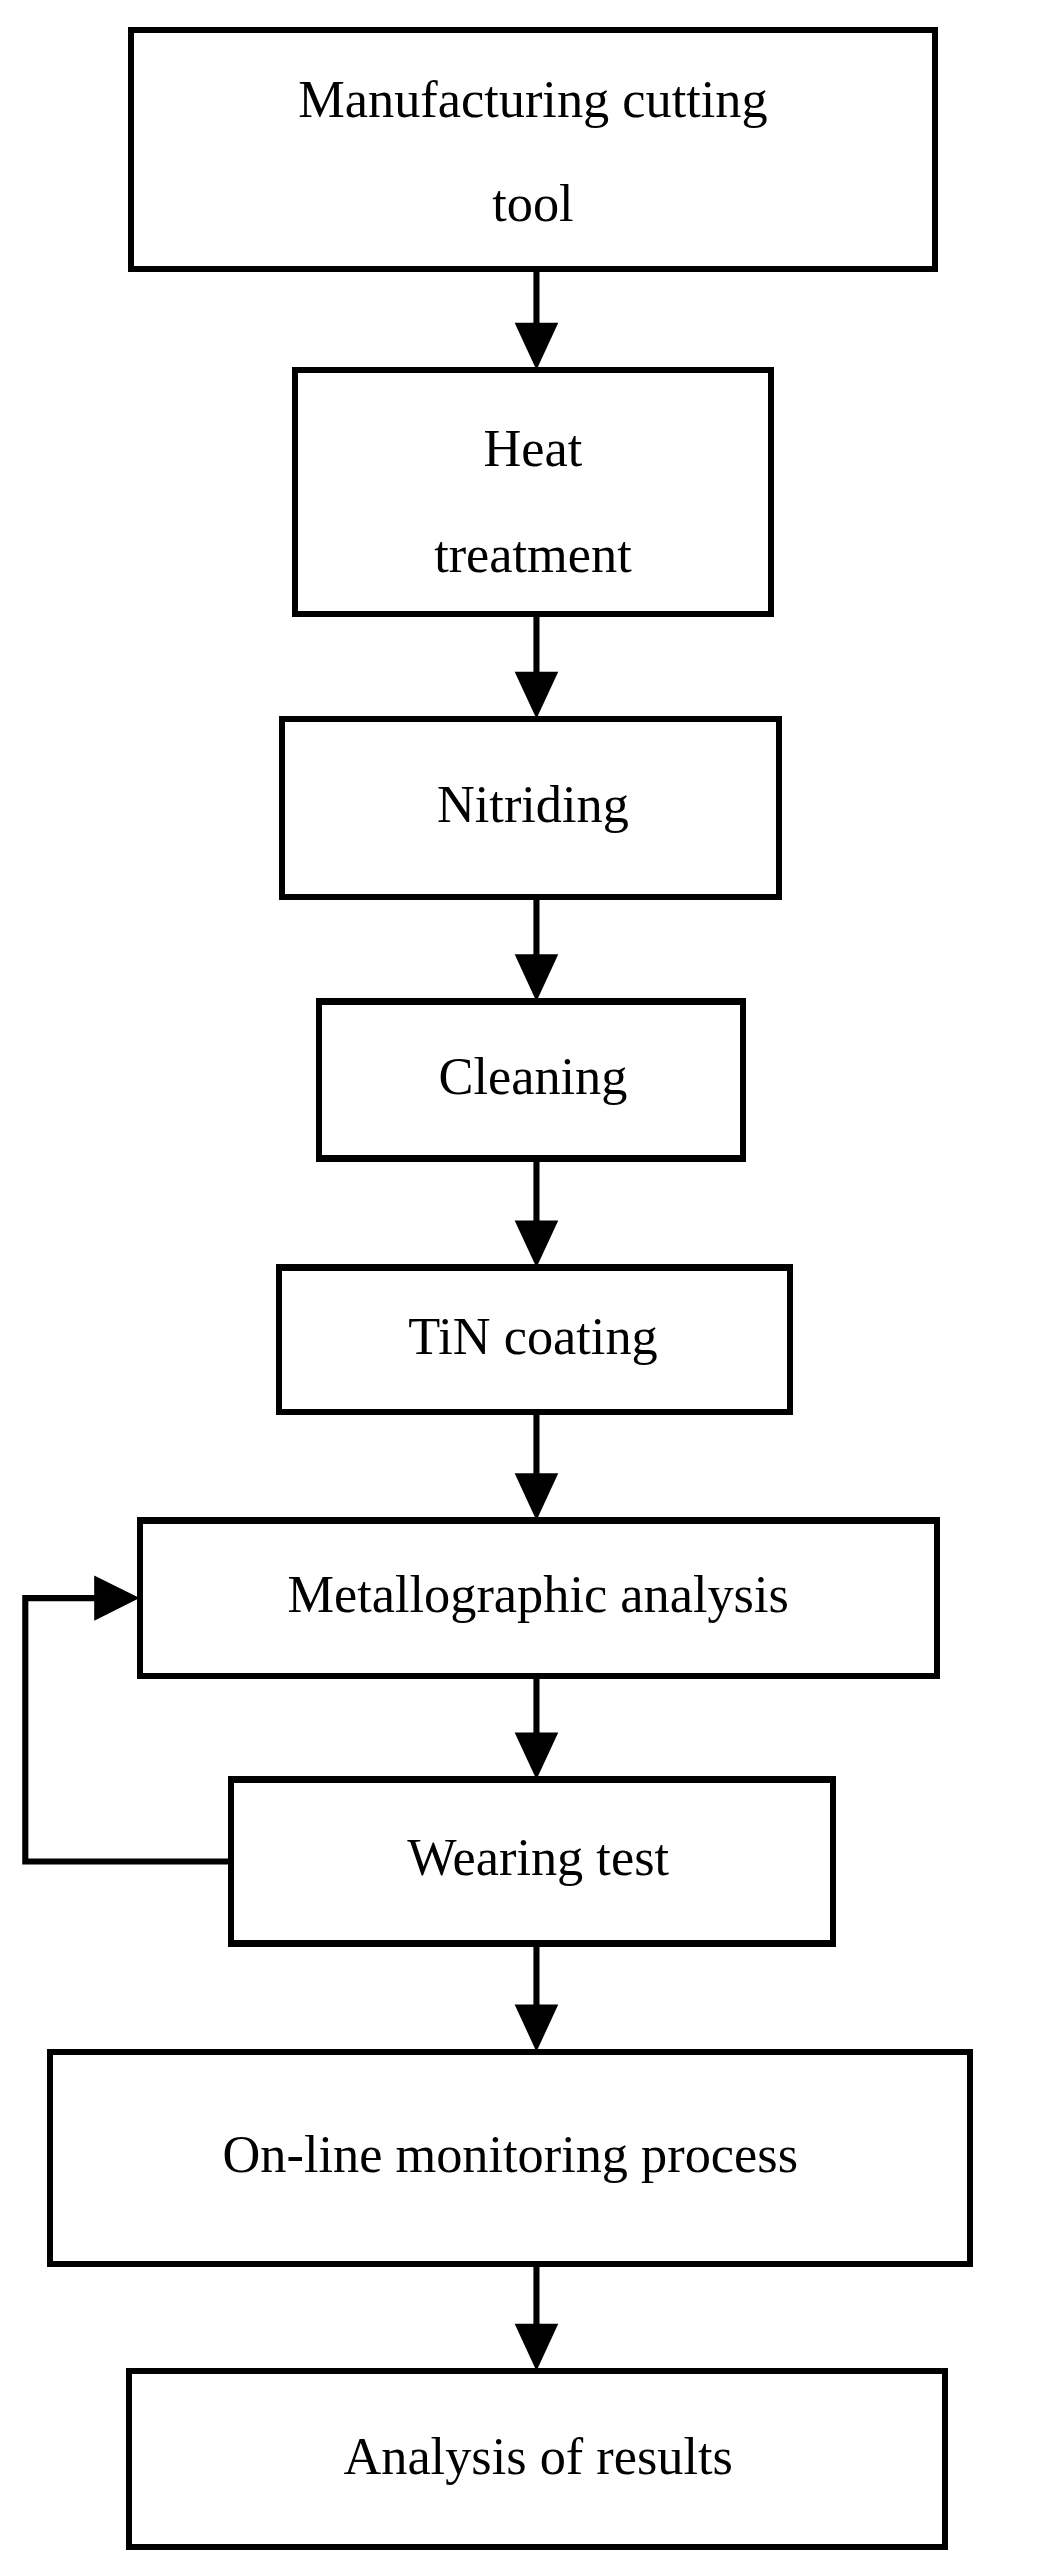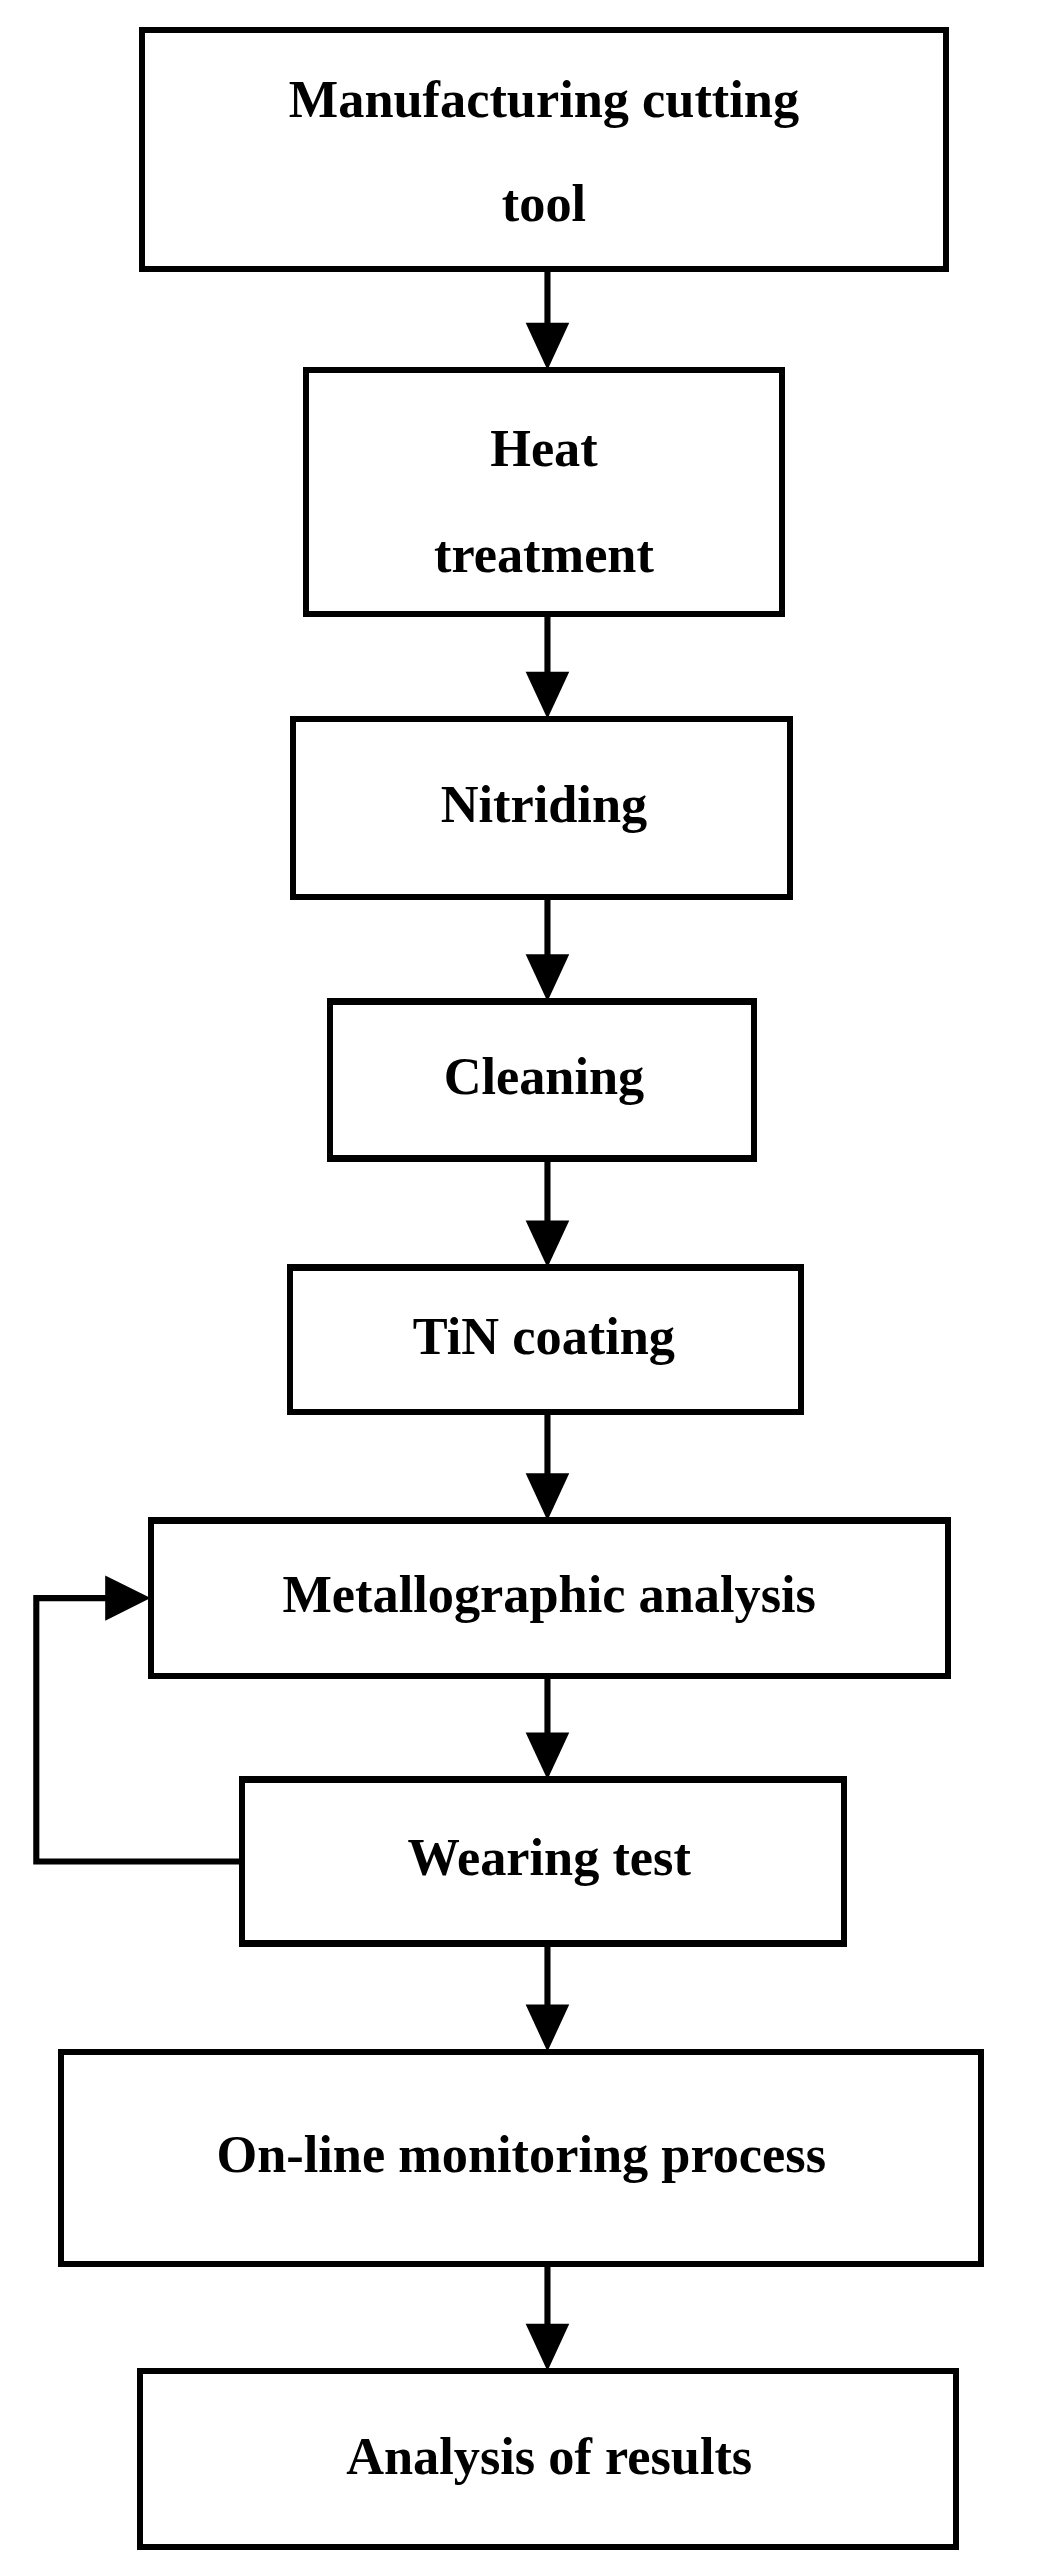--- a/index.html
+++ b/index.html
@@ -10,25 +10,24 @@
   }
   body {
     width: 1045px;
     height: 2576px;
     position: relative;
     overflow: hidden;
     font-family: "Liberation Serif", "DejaVu Serif", serif;
   }
   #flow-root {
     position: absolute;
-    left: 11px;
+    left: 0;
     top: 0;
     width: 932px;
     height: 2576px;
-    font-weight: bold;
   }
   .node-rect {
     fill: #ffffff;
     stroke: #000000;
     stroke-width: 7;
     shape-rendering: crispEdges;
   }
   .node-label {
     font-family: "Liberation Serif", "DejaVu Serif", serif;
     font-size: 60px;

